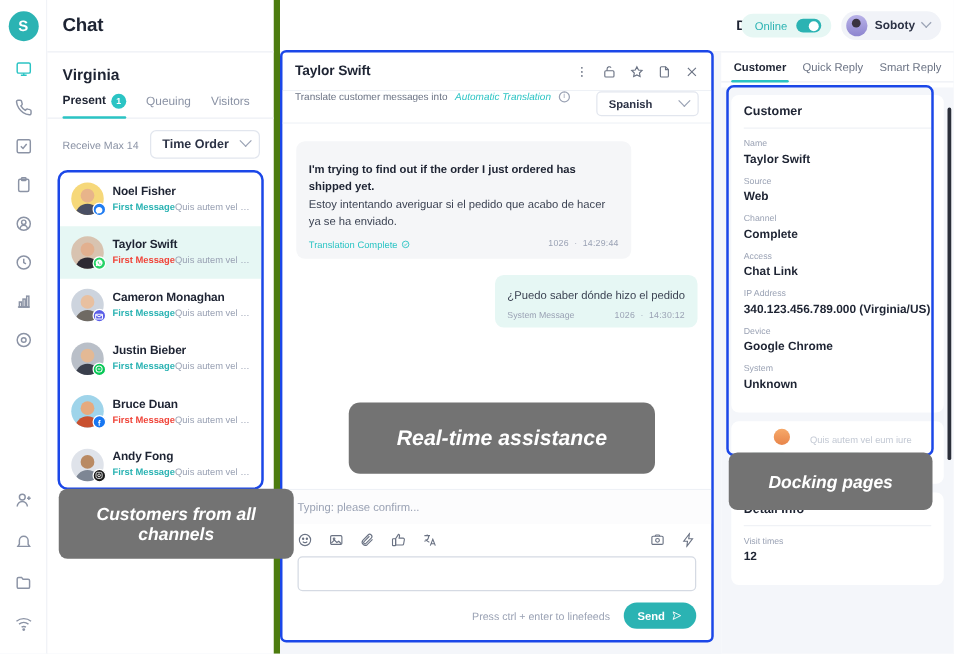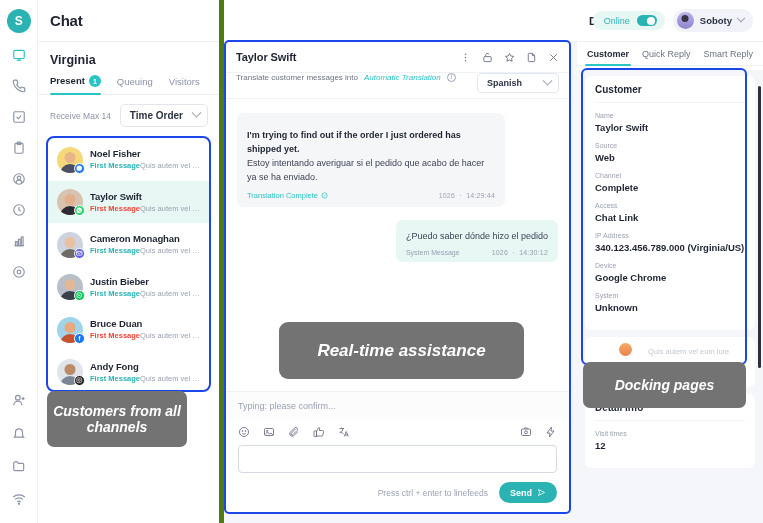--- a/index.html
+++ b/index.html
@@ -165,21 +165,21 @@
   .mini-av { width: 13px; height: 13px; border-radius: 50%; background: linear-gradient(#f6a96a,#e8854a); flex: 0 0 13px; }
   .mini-txt { font-size: 7.5px; color: #c3c9d4; }
   .dscroll { position: absolute; right: 2px; top: 86px; width: 3px; height: 282px; background: #2b2f3a; border-radius: 2px; }
 
   
   .ov {
     position: absolute; background: #737373; color: #fff; font-style: italic; font-weight: bold;
     display: flex; align-items: center; justify-content: center; text-align: center;
     border-radius: 7px; line-height: 1.15;
   }
-  #ov-customers { left: 47px; top: 391px; width: 140px; height: 56px; font-size: 14px; }
+  #ov-customers { left: 47px; top: 391px; width: 188px; height: 56px; font-size: 14px; }
   #ov-realtime { left: 279px; top: 322px; width: 245px; height: 57px; font-size: 17px; border-radius: 9px; }
   #ov-docking { left: 583px; top: 362px; width: 163px; height: 46px; font-size: 14px; }
   #ov-detail-box {
     position: absolute; left: 581px; top: 68px; width: 166px; height: 297px;
     border: 2px solid #1b47e8; border-radius: 6px; pointer-events: none;
   }
   .topbar-right { position: absolute; right: 10px; top: 9px; display: flex; align-items: center; gap: 8px; }
   .pill-online { display: flex; align-items: center; gap: 7px; background: #e6f7f4; border-radius: 13px; padding: 4px 8px 4px 11px; }
   .pill-online span { font-size: 9px; color: #2bb3b3; font-weight: 500; }
   .toggle { width: 20px; height: 11px; border-radius: 6px; background: #2bb3b3; position: relative; }

